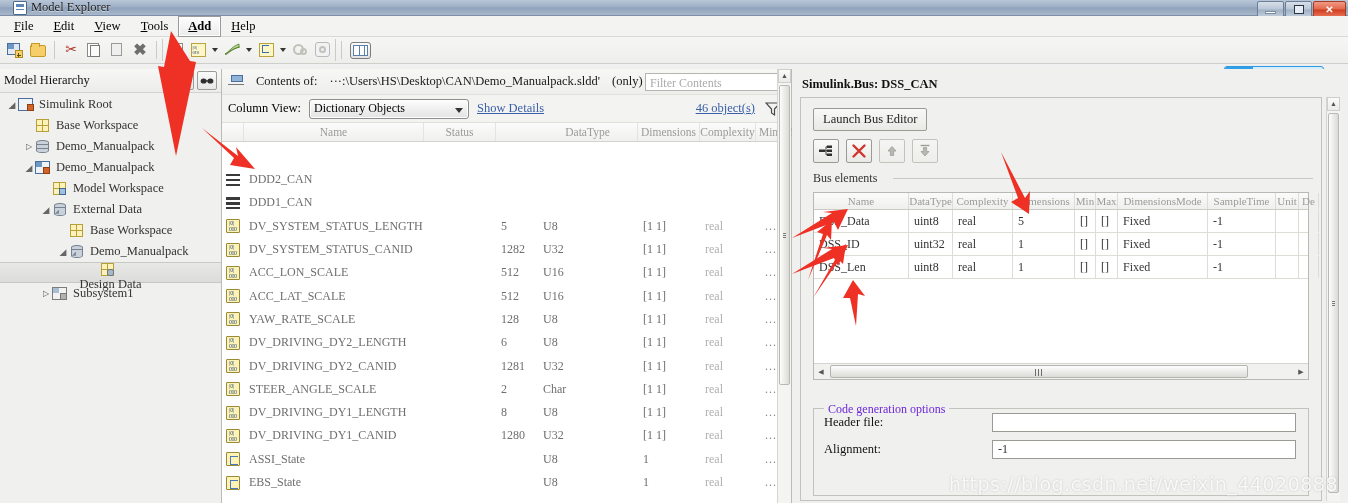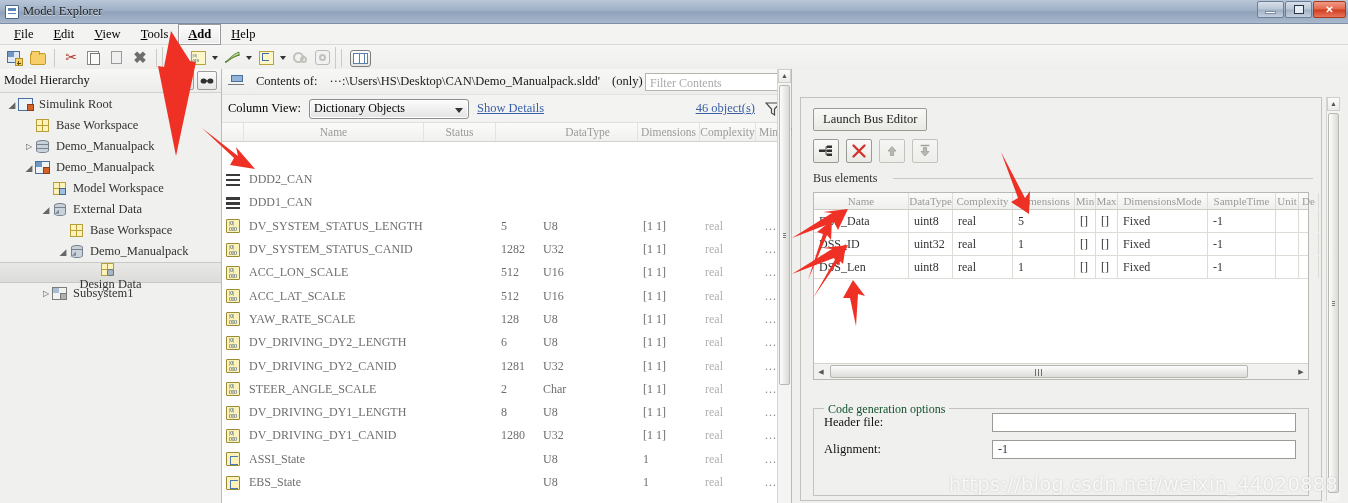--- a/index.html
+++ b/index.html
@@ -8,25 +8,26 @@
     width:1348px; height:503px;
     font-family: "Liberation Serif", serif;
     font-size:12px;
     background:#f0f0f0;
     overflow:hidden;
     position:relative;
   }
 
   
   #titlebar {
-    height:24px; width:100%;
+    height:16px; width:100%;
     background: linear-gradient(to bottom,#b9c6d8 0%, #9fb0c6 45%, #8fa2ba 52%, #a8b8cc 100%);
     border-bottom:1px solid #7d8ea6;
     display:flex; align-items:center;
     position:relative;
+    padding-left:8px;
   }
   #titlebar .tb-icon {
     width:14px;height:14px;margin:0 4px 0 5px;
     background:#fff; border:1px solid #4a6a8a; border-radius:1px;
     position:relative; flex:none;
   }
   #titlebar .tb-icon:before{
     content:""; position:absolute; left:2px; top:2px; right:2px; height:3px;
     background:#5b86b5;
   }
@@ -233,21 +234,21 @@
   .brow .bd{ flex:none; padding:0 5px; overflow:hidden; white-space:nowrap; border-right:1px solid #ddddd8; height:100%; display:flex;align-items:center;}
   #bus-hsb{ position:absolute; left:0; right:0; bottom:0; height:16px; background:#f1f1ef; border-top:1px solid #d5d5cf; display:flex; align-items:center;}
   #bus-hsb .harr{ width:14px;height:14px;display:flex;align-items:center;justify-content:center;font-size:7px;color:#555;}
   #bus-hsb .hthumb{ height:13px; background:linear-gradient(to bottom,#fdfdfd,#dcdcd8); border:1px solid #b5b5af; border-radius:2px; position:relative;}
   #bus-hsb .hthumb .grip{ position:absolute;left:50%;margin-left:-4px;top:3px;width:8px;height:7px;
      background:repeating-linear-gradient(to right,#6f6f6f 0 1px,transparent 1px 3px);}
 
   
   #codegen{ position:absolute; left:12px; right:12px; top:310px; bottom:4px;
      border:1px solid #c3c3bd; background:#f0f0ee;}
-  #codegen .cg-title{ position:absolute; top:-7px; left:10px; background:#f0f0ee; padding:0 4px; font-size:12px; color:#14532d;}
+  #codegen .cg-title{ position:absolute; top:-7px; left:10px; background:#f0f0ee; padding:0 4px; font-size:12px; color:#6d28d9;}
   .cg-row{ display:flex; align-items:center; height:27px; margin-left:10px; }
   .cg-row .lbl{ width:168px; font-size:12.5px; color:#111;}
   .cg-combo{ flex:1; margin-right:12px; height:19px; border:1px solid #7f7f7f; border-radius:2px;
      background:linear-gradient(to bottom,#fcfcfc,#e6e6e2); font-size:12px; color:#333;
      display:flex;align-items:center;padding:0 5px;position:relative;}
   .cg-combo .cc-caret{ position:absolute; right:6px; top:7px; width:0;height:0;border-left:4px solid transparent;border-right:4px solid transparent;border-top:5px solid #333;}
   .cg-input{ flex:1; margin-right:12px; height:19px; border:1px solid #9b9b95; background:#fff; font-size:12px;color:#333;
      display:flex;align-items:center;padding:0 5px;}
 
   
@@ -668,20 +669,21 @@
       </div>
     <div class="vsb">
       <div class="arr">▲</div>
       <div class="thumb" style="top:16px;height:300px;">
           <div class="grip"></div>
         </div>
     </div>
   </div>
 
   <div id="right">
+    <div id="right-title">Simulink.Bus: DSS_CAN</div>
     <div id="right-body">
       <div id="launch-btn">Launch Bus Editor</div>
       <div id="bus-tools">
         <div class="bbtn">
           <svg width="16" height="14" viewBox="0 0 16 14">
             <rect x="1" y="5.5" width="6" height="2.5" fill="#2f2f2f"></rect>
             <rect x="9" y="1.5" width="5" height="2.5" fill="#2f2f2f"></rect>
             <rect x="9" y="5.5" width="5" height="2.5" fill="#2f2f2f"></rect>
             <rect x="9" y="9.5" width="5" height="2.5" fill="#2f2f2f"></rect>
             <path d="M7 6.8 H9 M8 6.8 V2.8 H9 M8 6.8 V10.8 H9" stroke="#2f2f2f" fill="none" stroke-width="0.9"></path>

